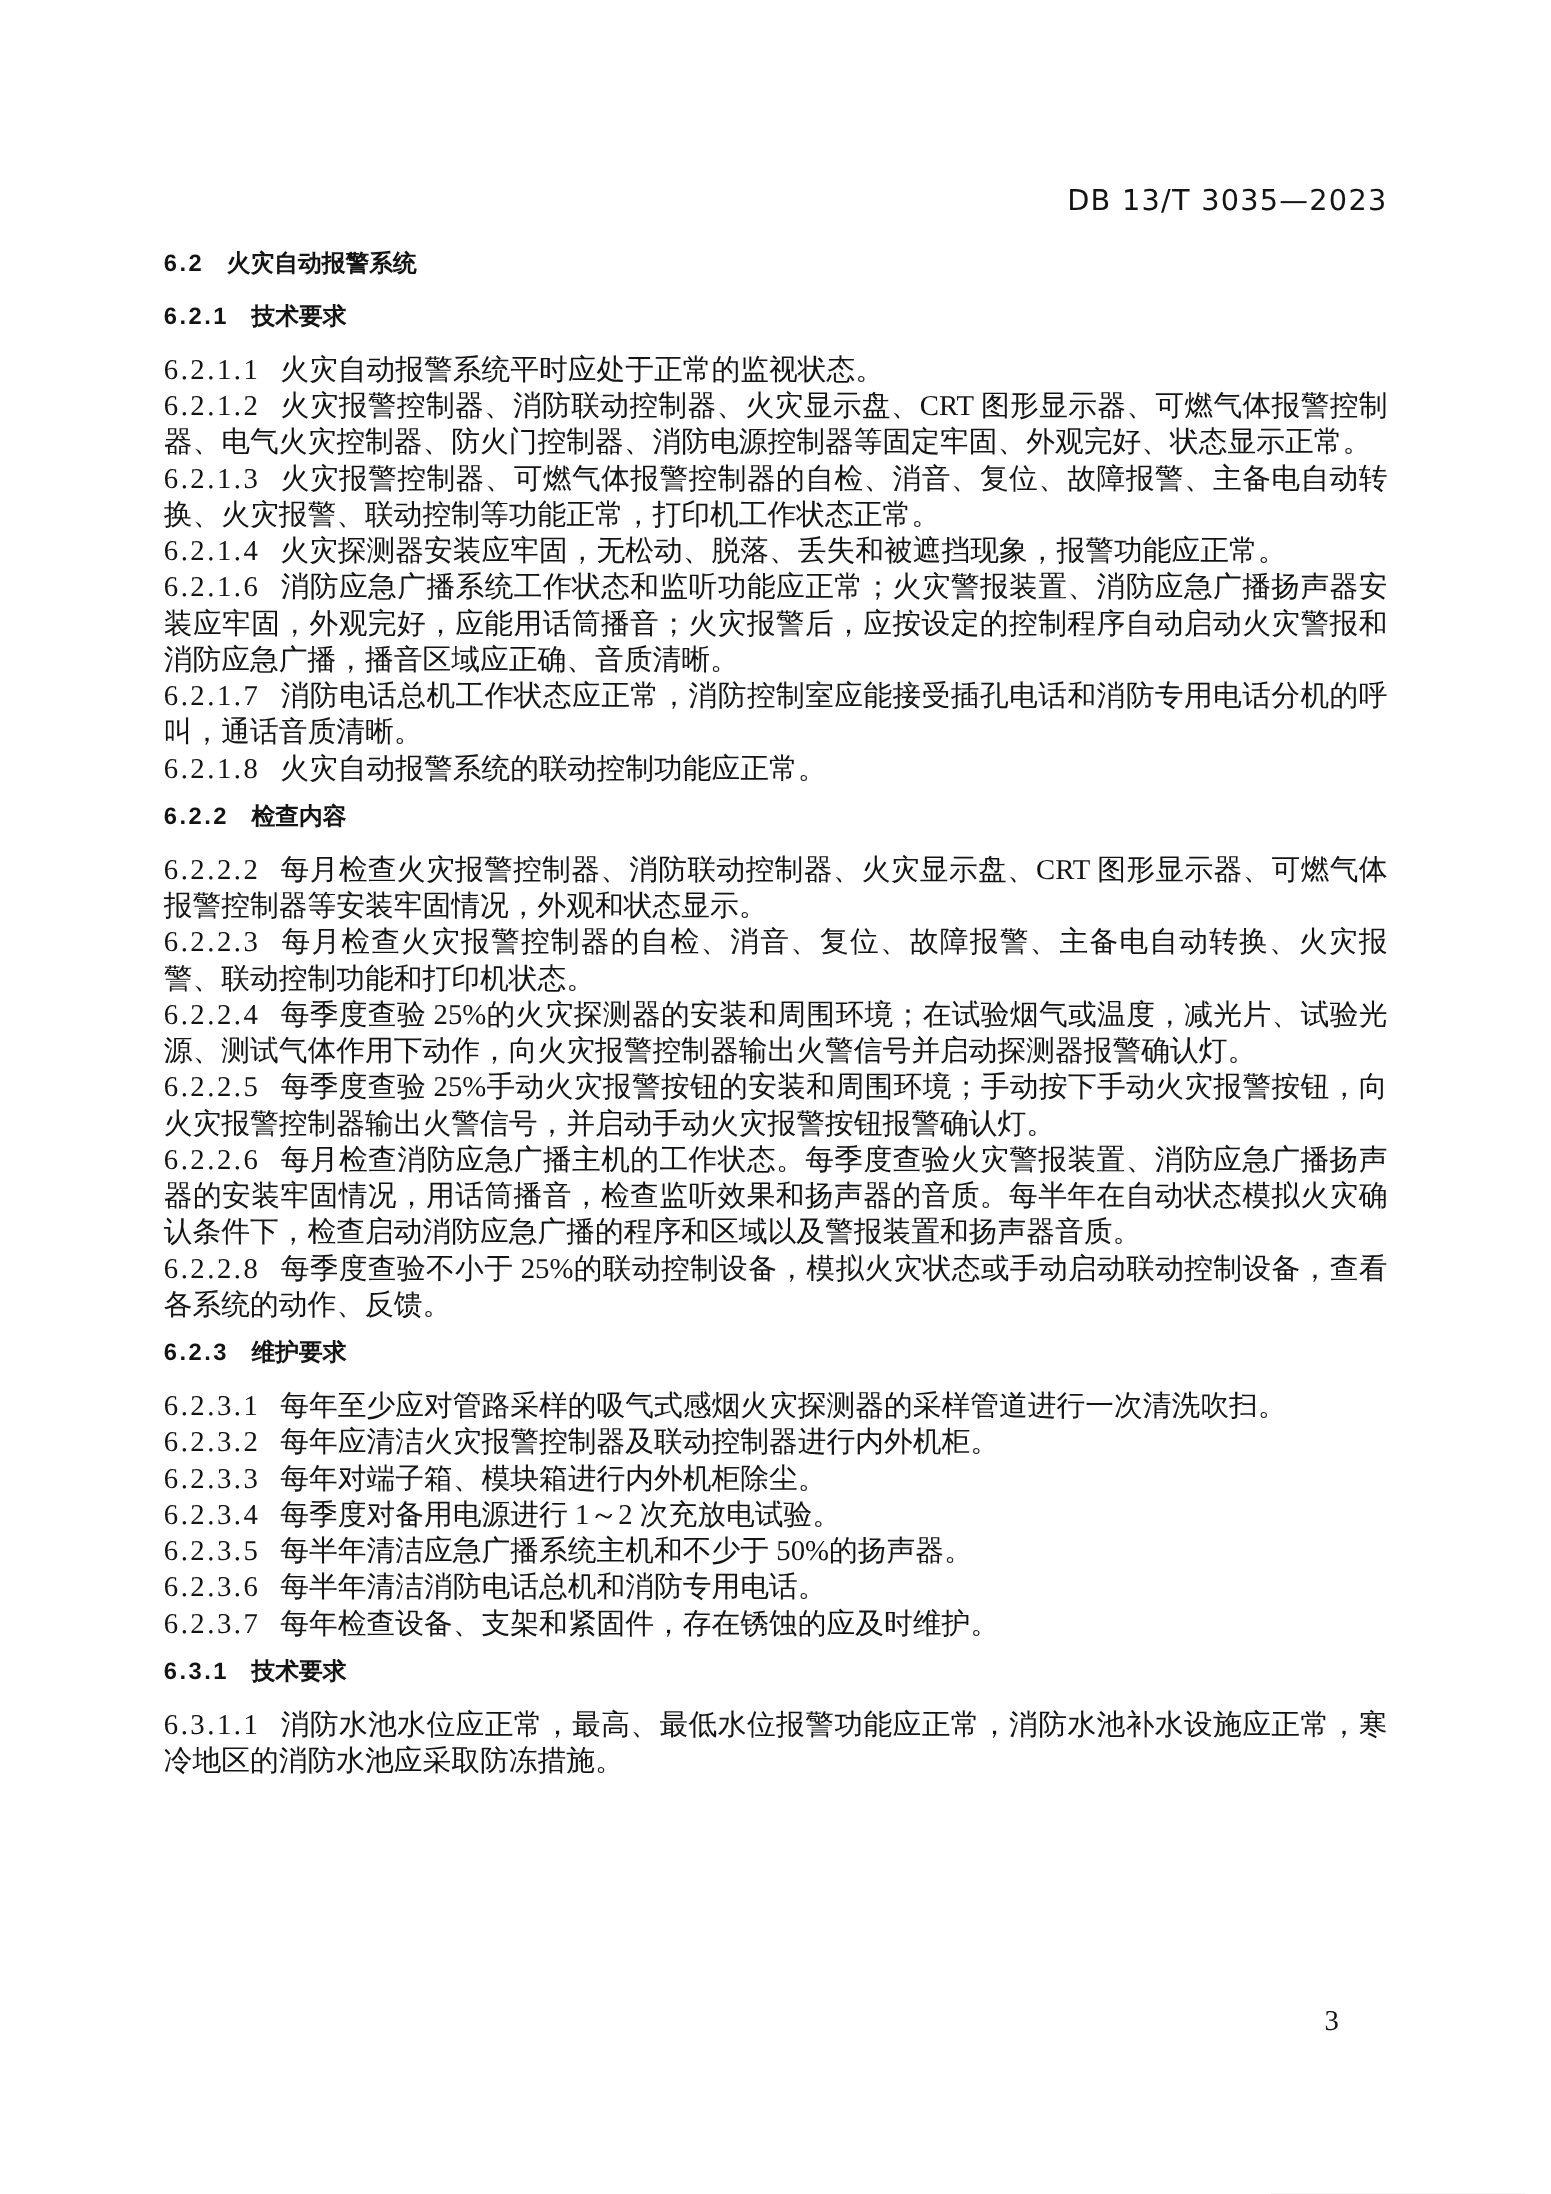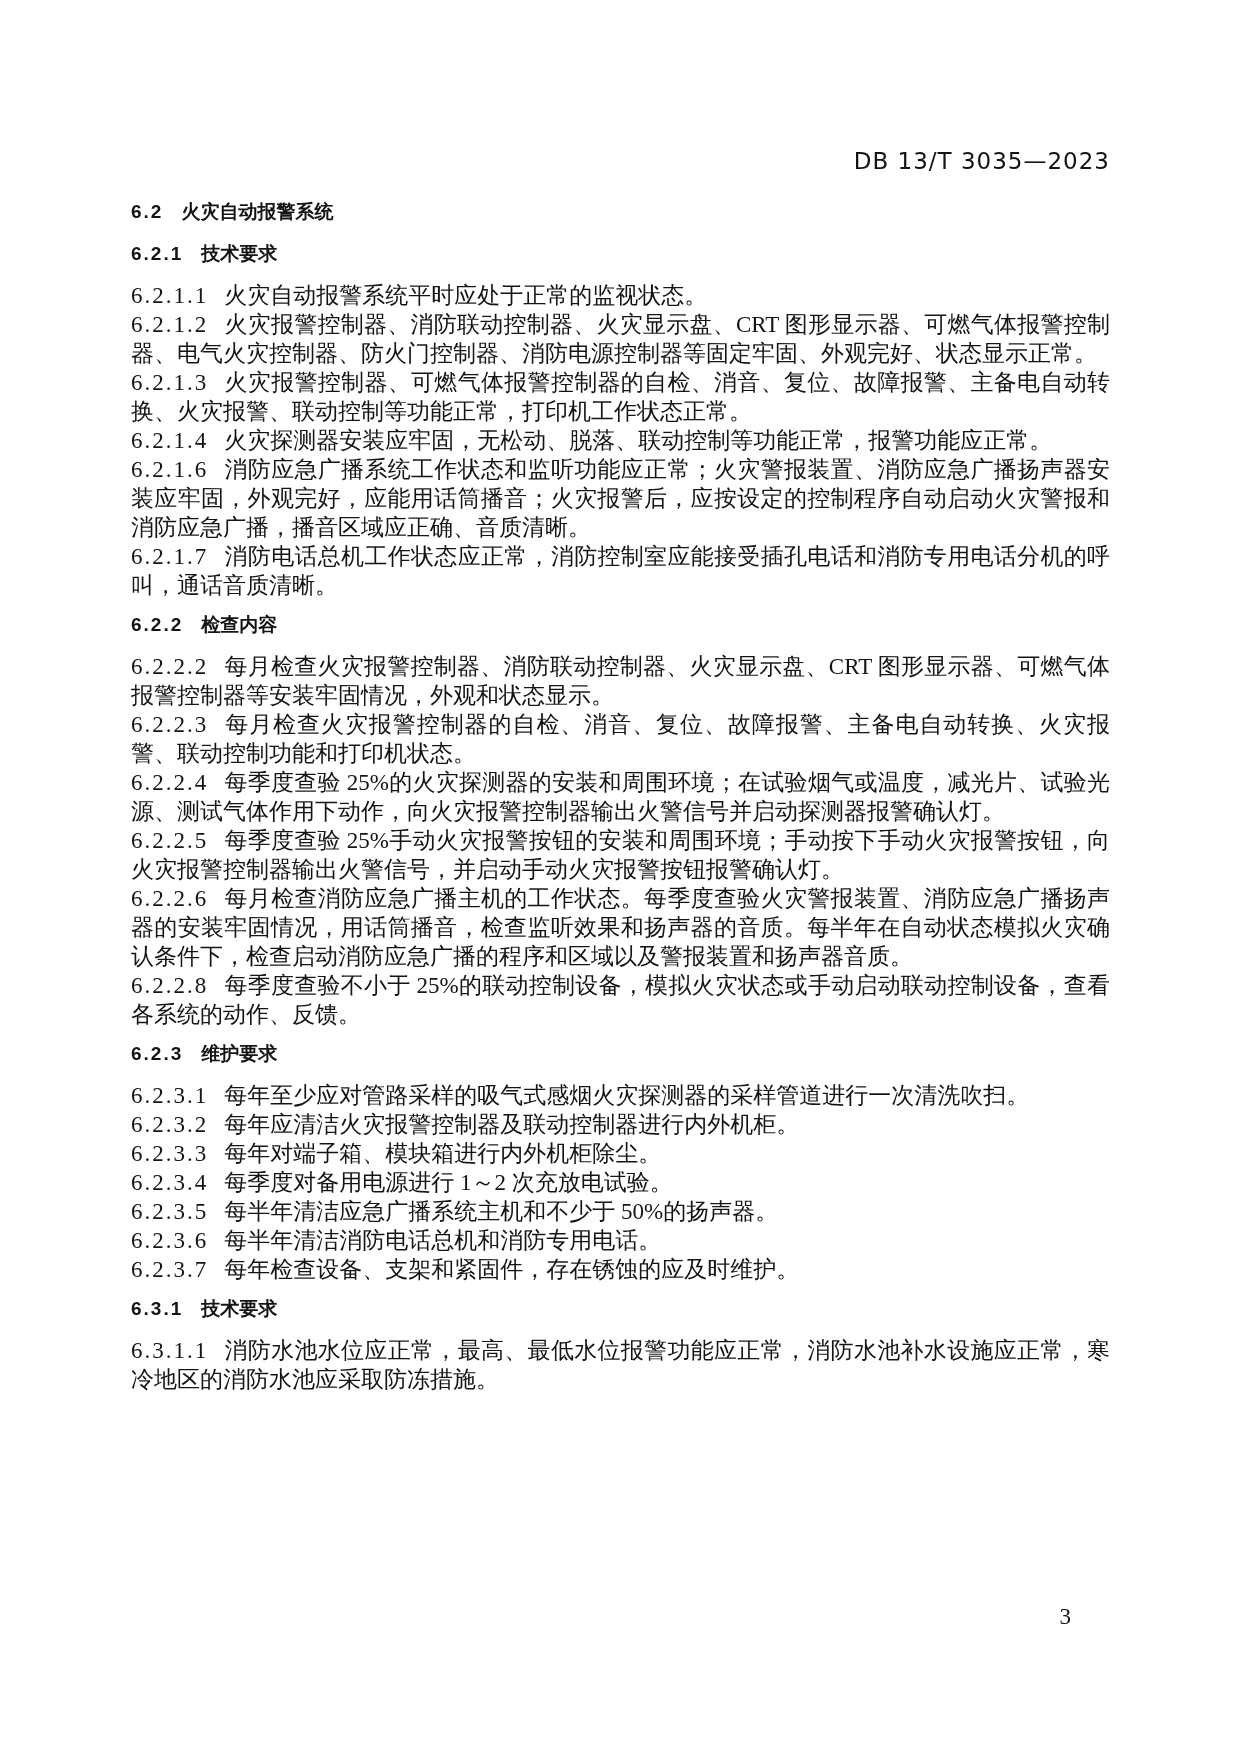--- a/index.html
+++ b/index.html
@@ -59,23 +59,24 @@
 
   <div class="doc-code">DB 13/T 3035—2023</div>
 
   <h2 class="sec"><span class="num">6.2</span><span>火灾自动报警系统</span></h2>
 
   <h3 class="sub"><span class="num">6.2.1</span><span>技术要求</span></h3>
 
   <p class="clause"><span class="num">6.2.1.1</span><span>火灾自动报警系统平时应处于正常的监视状态。</span></p>
   <p class="clause"><span class="num">6.2.1.2</span><span>火灾报警控制器、消防联动控制器、火灾显示盘、CRT 图形显示器、可燃气体报警控制器、电气火灾控制器、防火门控制器、消防电源控制器等固定牢固、外观完好、状态显示正常。</span></p>
   <p class="clause"><span class="num">6.2.1.3</span><span>火灾报警控制器、可燃气体报警控制器的自检、消音、复位、故障报警、主备电自动转换、火灾报警、联动控制等功能正常，打印机工作状态正常。</span></p>
-  <p class="clause"><span class="num">6.2.1.4</span><span>火灾探测器安装应牢固，无松动、脱落、联动控制等功能正常，报警功能应正常。</span></p>
+  <p class="clause"><span class="num">6.2.1.4</span><span>火灾探测器安装应牢固，无松动、脱落、丢失和被遮挡现象，报警功能应正常。</span></p>
   <p class="clause"><span class="num">6.2.1.6</span><span>消防应急广播系统工作状态和监听功能应正常；火灾警报装置、消防应急广播扬声器安装应牢固，外观完好，应能用话筒播音；火灾报警后，应按设定的控制程序自动启动火灾警报和消防应急广播，播音区域应正确、音质清晰。</span></p>
   <p class="clause"><span class="num">6.2.1.7</span><span>消防电话总机工作状态应正常，消防控制室应能接受插孔电话和消防专用电话分机的呼叫，通话音质清晰。</span></p>
+  <p class="clause"><span class="num">6.2.1.8</span><span>火灾自动报警系统的联动控制功能应正常。</span></p>
 
   <h3 class="sub"><span class="num">6.2.2</span><span>检查内容</span></h3>
 
   <p class="clause"><span class="num">6.2.2.2</span><span>每月检查火灾报警控制器、消防联动控制器、火灾显示盘、CRT 图形显示器、可燃气体报警控制器等安装牢固情况，外观和状态显示。</span></p>
   <p class="clause"><span class="num">6.2.2.3</span><span>每月检查火灾报警控制器的自检、消音、复位、故障报警、主备电自动转换、火灾报警、联动控制功能和打印机状态。</span></p>
   <p class="clause"><span class="num">6.2.2.4</span><span>每季度查验 25%的火灾探测器的安装和周围环境；在试验烟气或温度，减光片、试验光源、测试气体作用下动作，向火灾报警控制器输出火警信号并启动探测器报警确认灯。</span></p>
   <p class="clause"><span class="num">6.2.2.5</span><span>每季度查验 25%手动火灾报警按钮的安装和周围环境；手动按下手动火灾报警按钮，向火灾报警控制器输出火警信号，并启动手动火灾报警按钮报警确认灯。</span></p>
   <p class="clause"><span class="num">6.2.2.6</span><span>每月检查消防应急广播主机的工作状态。每季度查验火灾警报装置、消防应急广播扬声器的安装牢固情况，用话筒播音，检查监听效果和扬声器的音质。每半年在自动状态模拟火灾确认条件下，检查启动消防应急广播的程序和区域以及警报装置和扬声器音质。</span></p>
   <p class="clause"><span class="num">6.2.2.8</span><span>每季度查验不小于 25%的联动控制设备，模拟火灾状态或手动启动联动控制设备，查看各系统的动作、反馈。</span></p>
 

